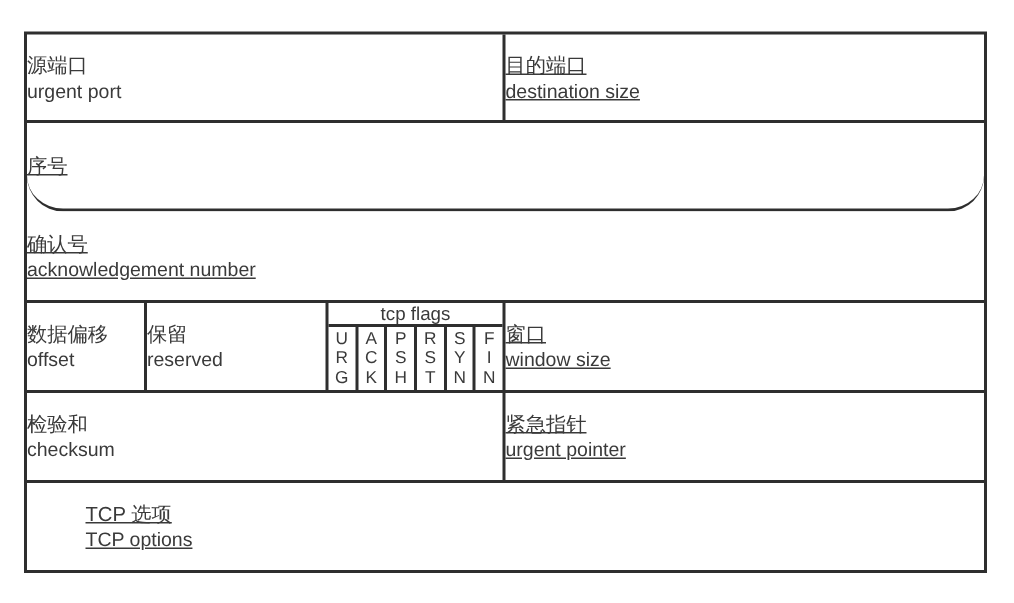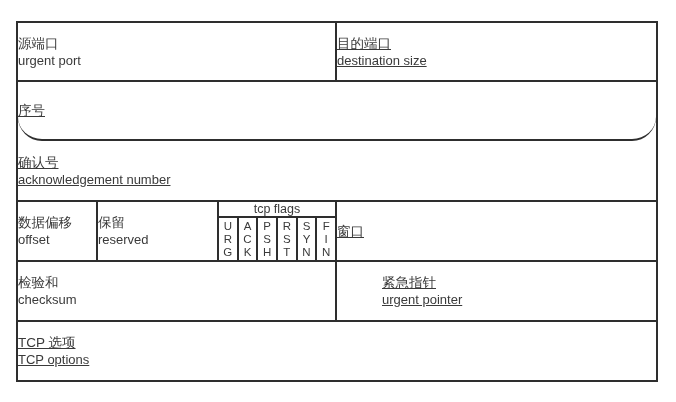--- a/index.html
+++ b/index.html
@@ -29,26 +29,26 @@
     border: 2px solid var(--line);
     display: flex;
     flex-direction: column;
     background: var(--bg);
   }
   .row {
     display: flex;
     border-bottom: 2px solid var(--line);
     flex: 0 0 auto;
   }
-  .row:last-child { border-bottom: none; flex: 1 1 auto; }
+  .row:last-child { border-bottom: none; flex: 1 1 auto; padding-left: 39px; }
   .r1 { height: 59px; }
   .r2 { height: 59px; border-radius: 24px; }
   .r3 { height: 61px; }
   .r4 { height: 60px; }
-  .r5 { height: 60px; gap: 45px; }
+  .r5 { height: 60px; }
   .cell {
     display: flex;
     flex-direction: column;
     align-items: flex-start;
     justify-content: center;
     border-right: 2px solid var(--line);
     text-align: center;
     flex: 1 1 auto;
   }
   .cell.last { border-right: none; text-decoration: underline; }
@@ -144,20 +144,21 @@
           <div class="flag">
               <span class="vtxt">SYN</span>
             </div>
           <div class="flag">
               <span class="vtxt">FIN</span>
             </div>
         </div>
       </div>
       <div class="cell c-window last">
         <div class="zh">窗口</div>
+        <div class="en">window size</div>
       </div>
     </div>
 
     <div class="row r5">
       <div class="cell half">
         <div class="zh">检验和</div>
         <div class="en">checksum</div>
       </div>
       <div class="cell half last">
         <div class="zh">紧急指针</div>

